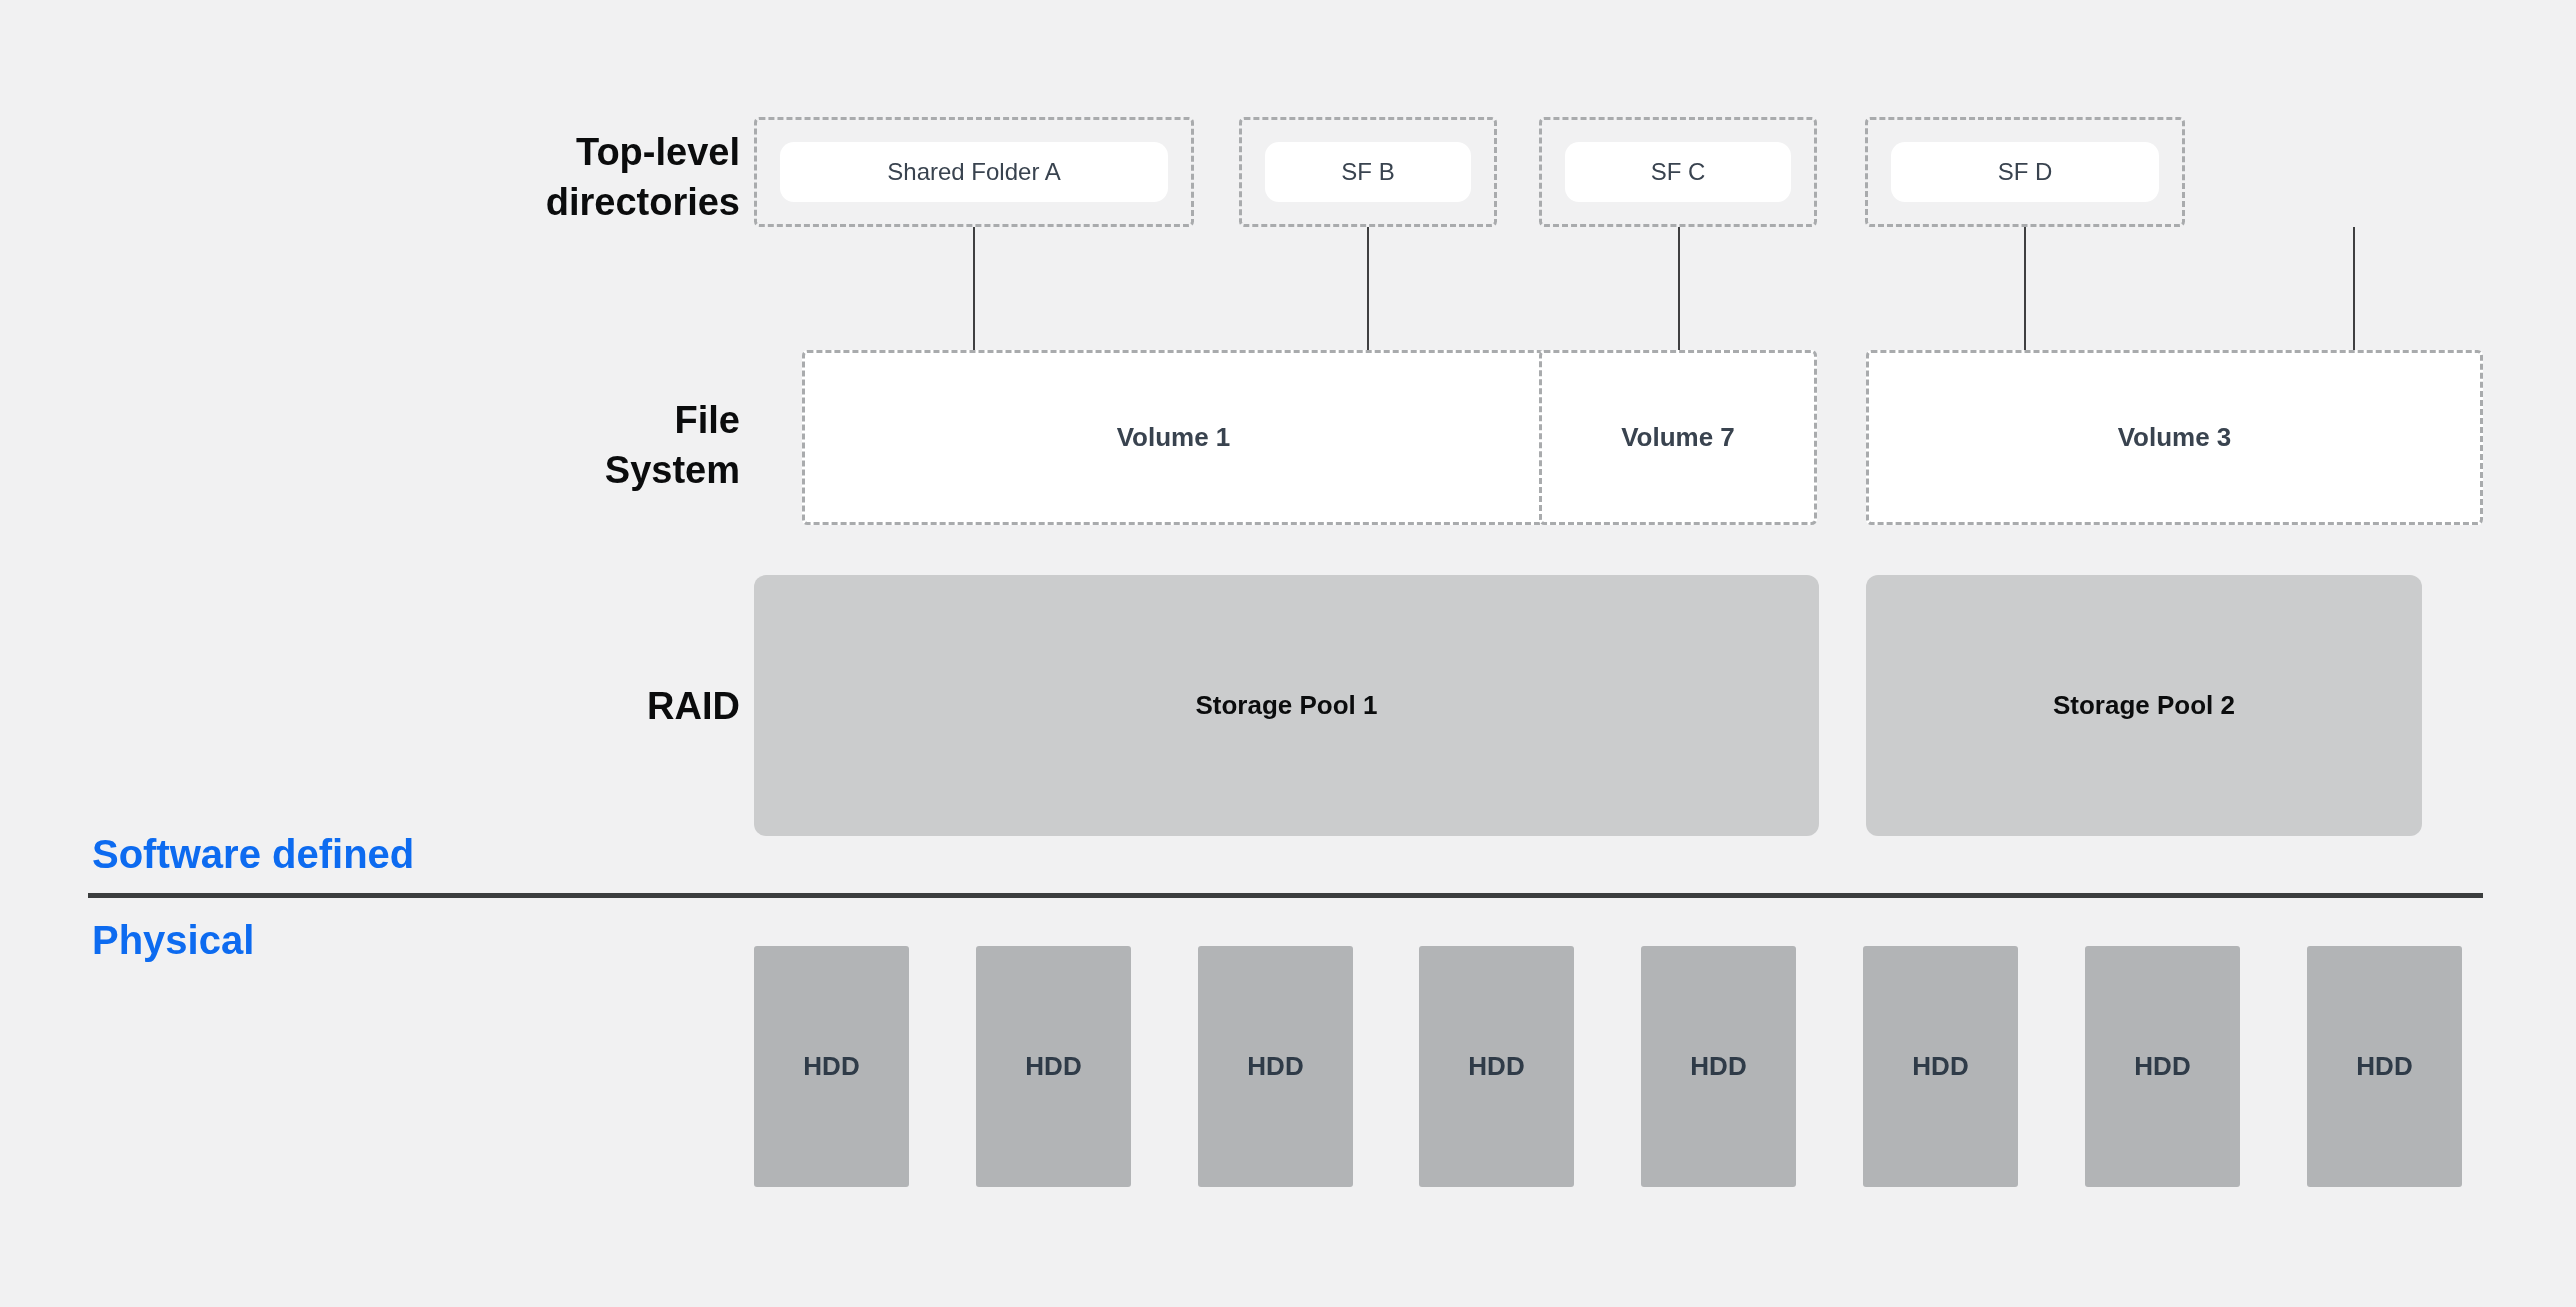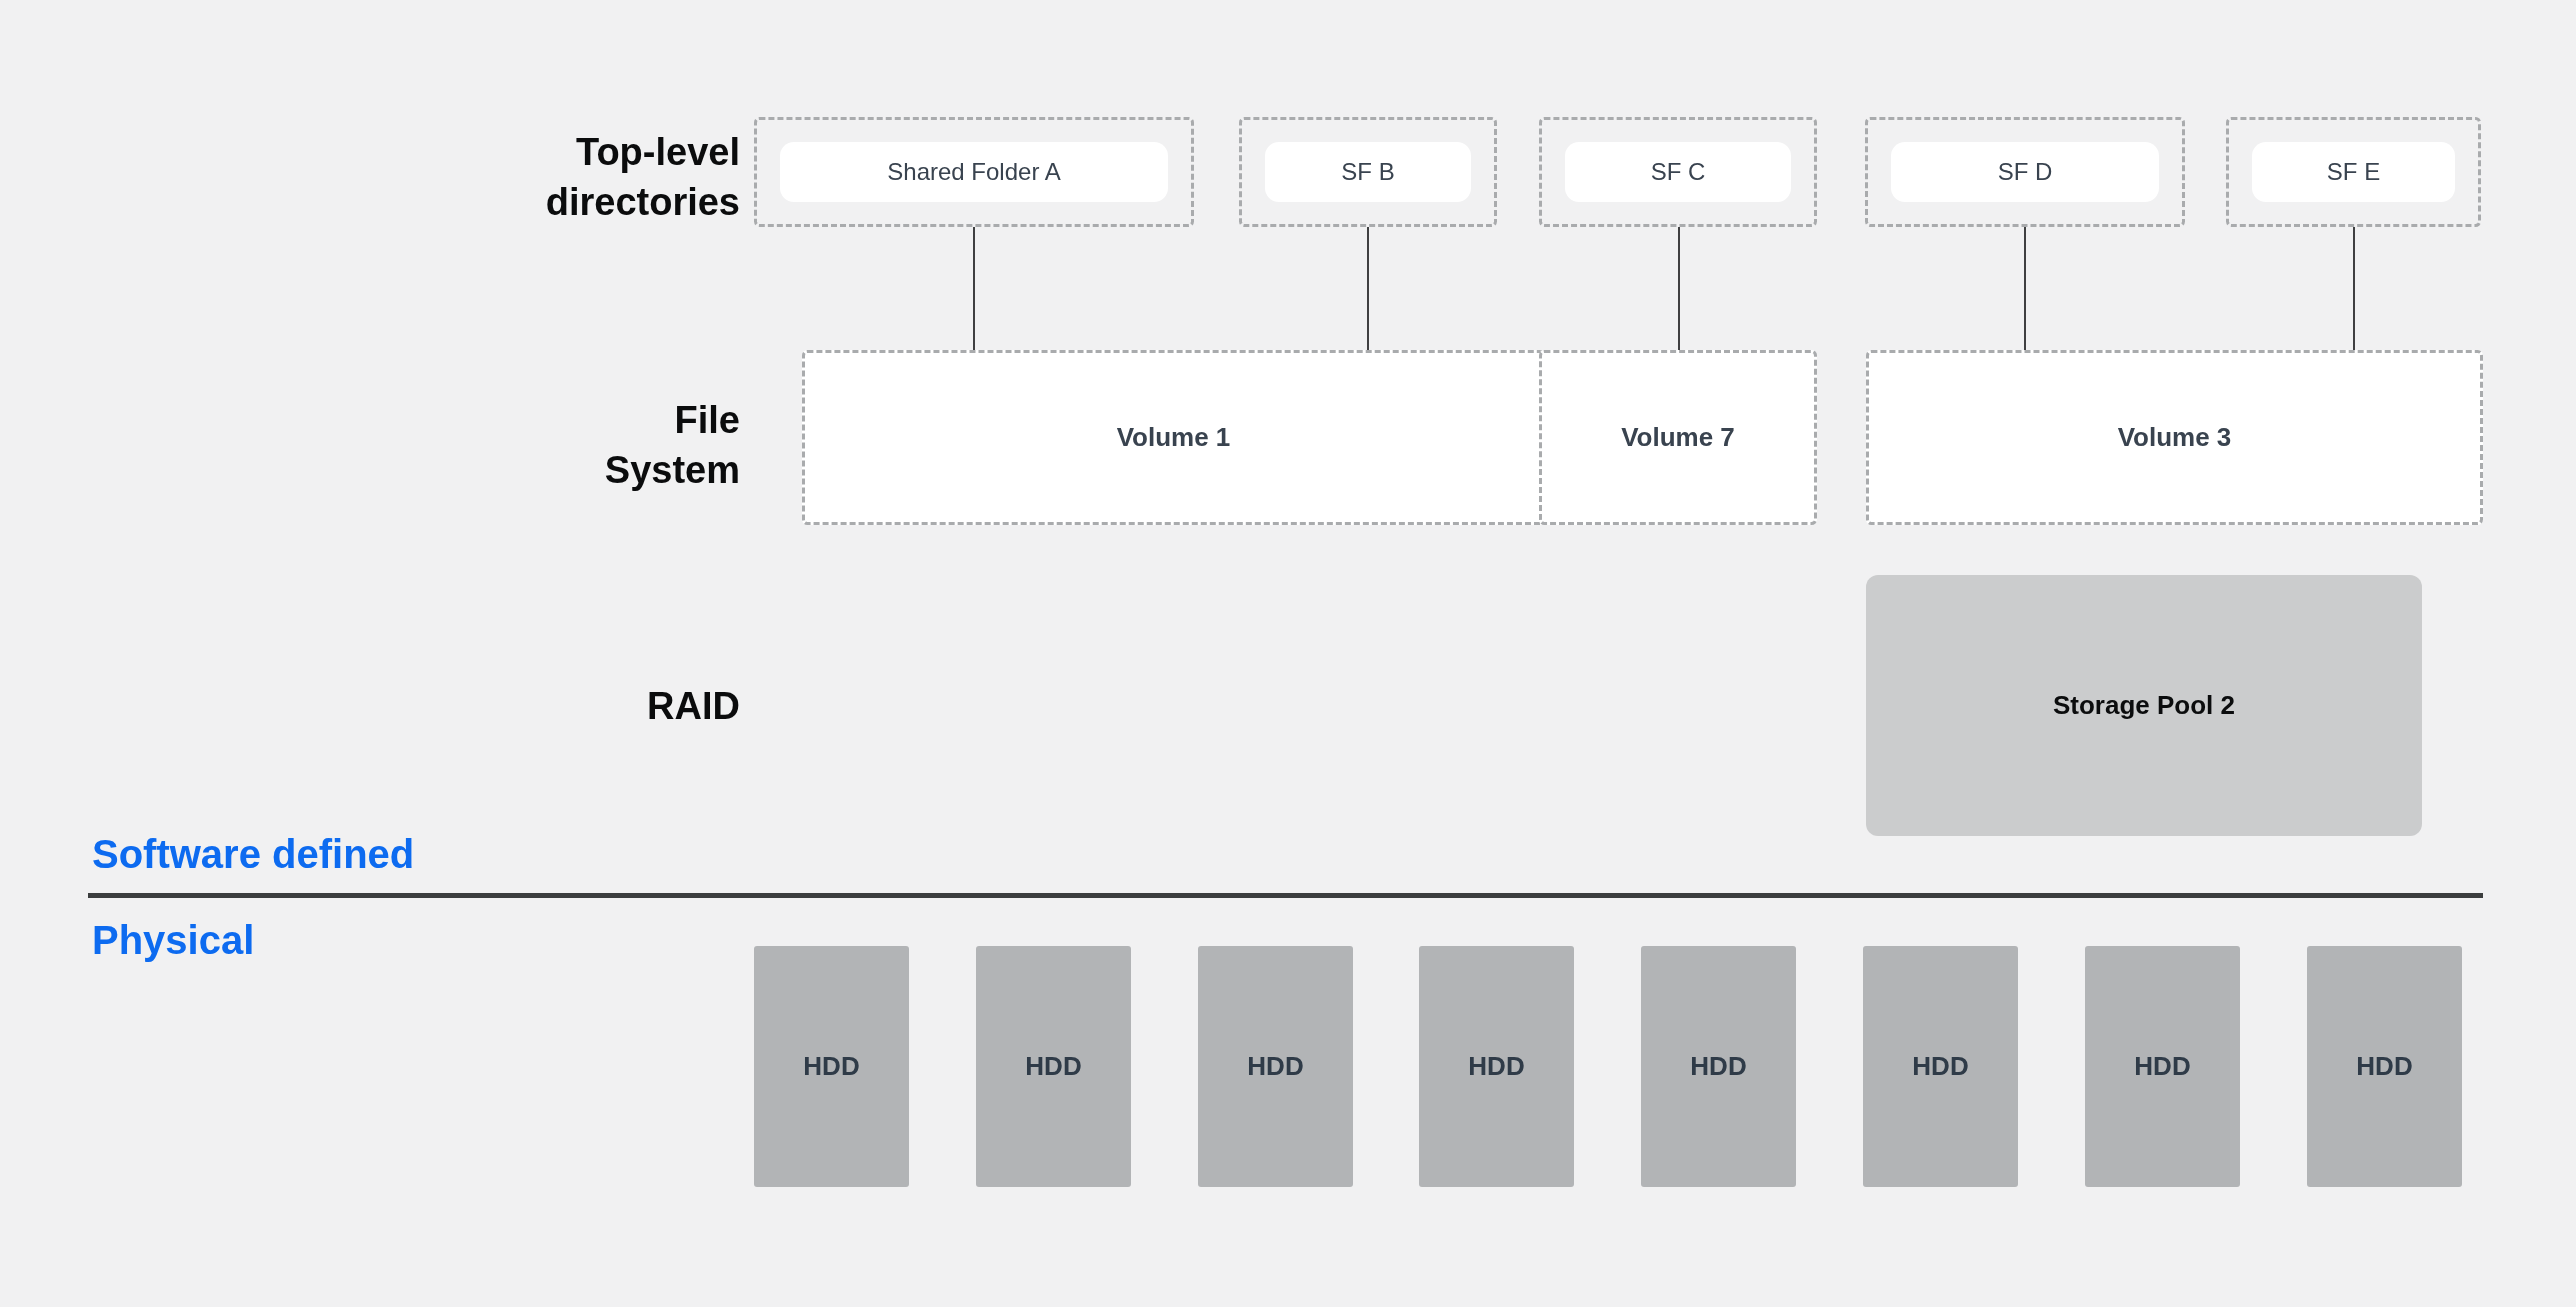--- a/index.html
+++ b/index.html
@@ -167,42 +167,40 @@
   <div class="dashed sf sf-c">
     <div class="pill">
       <span>SF C</span>
     </div>
   </div>
   <div class="dashed sf sf-d">
     <div class="pill">
       <span>SF D</span>
     </div>
   </div>
-  <div class="dashed sf sf-e">
-    <div class="pill">
-      <span>SF E</span>
-    </div>
-  </div>
 
   <div class="connector c1"></div>
   <div class="connector c2"></div>
   <div class="connector c3"></div>
   <div class="connector c4"></div>
   <div class="connector c5"></div>
 
   <div class="volume v1">
     <span>Volume 1</span>
   </div>
   <div class="volume v2">
     <span>Volume 7</span>
   </div>
   <div class="volume v3">
     <span>Volume 3</span>
   </div>
 
+  <div class="pool p1">
+    <span>Storage Pool 1</span>
+  </div>
   <div class="pool p2">
     <span>Storage Pool 2</span>
   </div>
 
   <div class="zone-label z-soft">Software defined</div>
   <div class="divider"></div>
   <div class="zone-label z-phys">Physical</div>
 
   <div class="hdd h1">
       <span>HDD</span>

